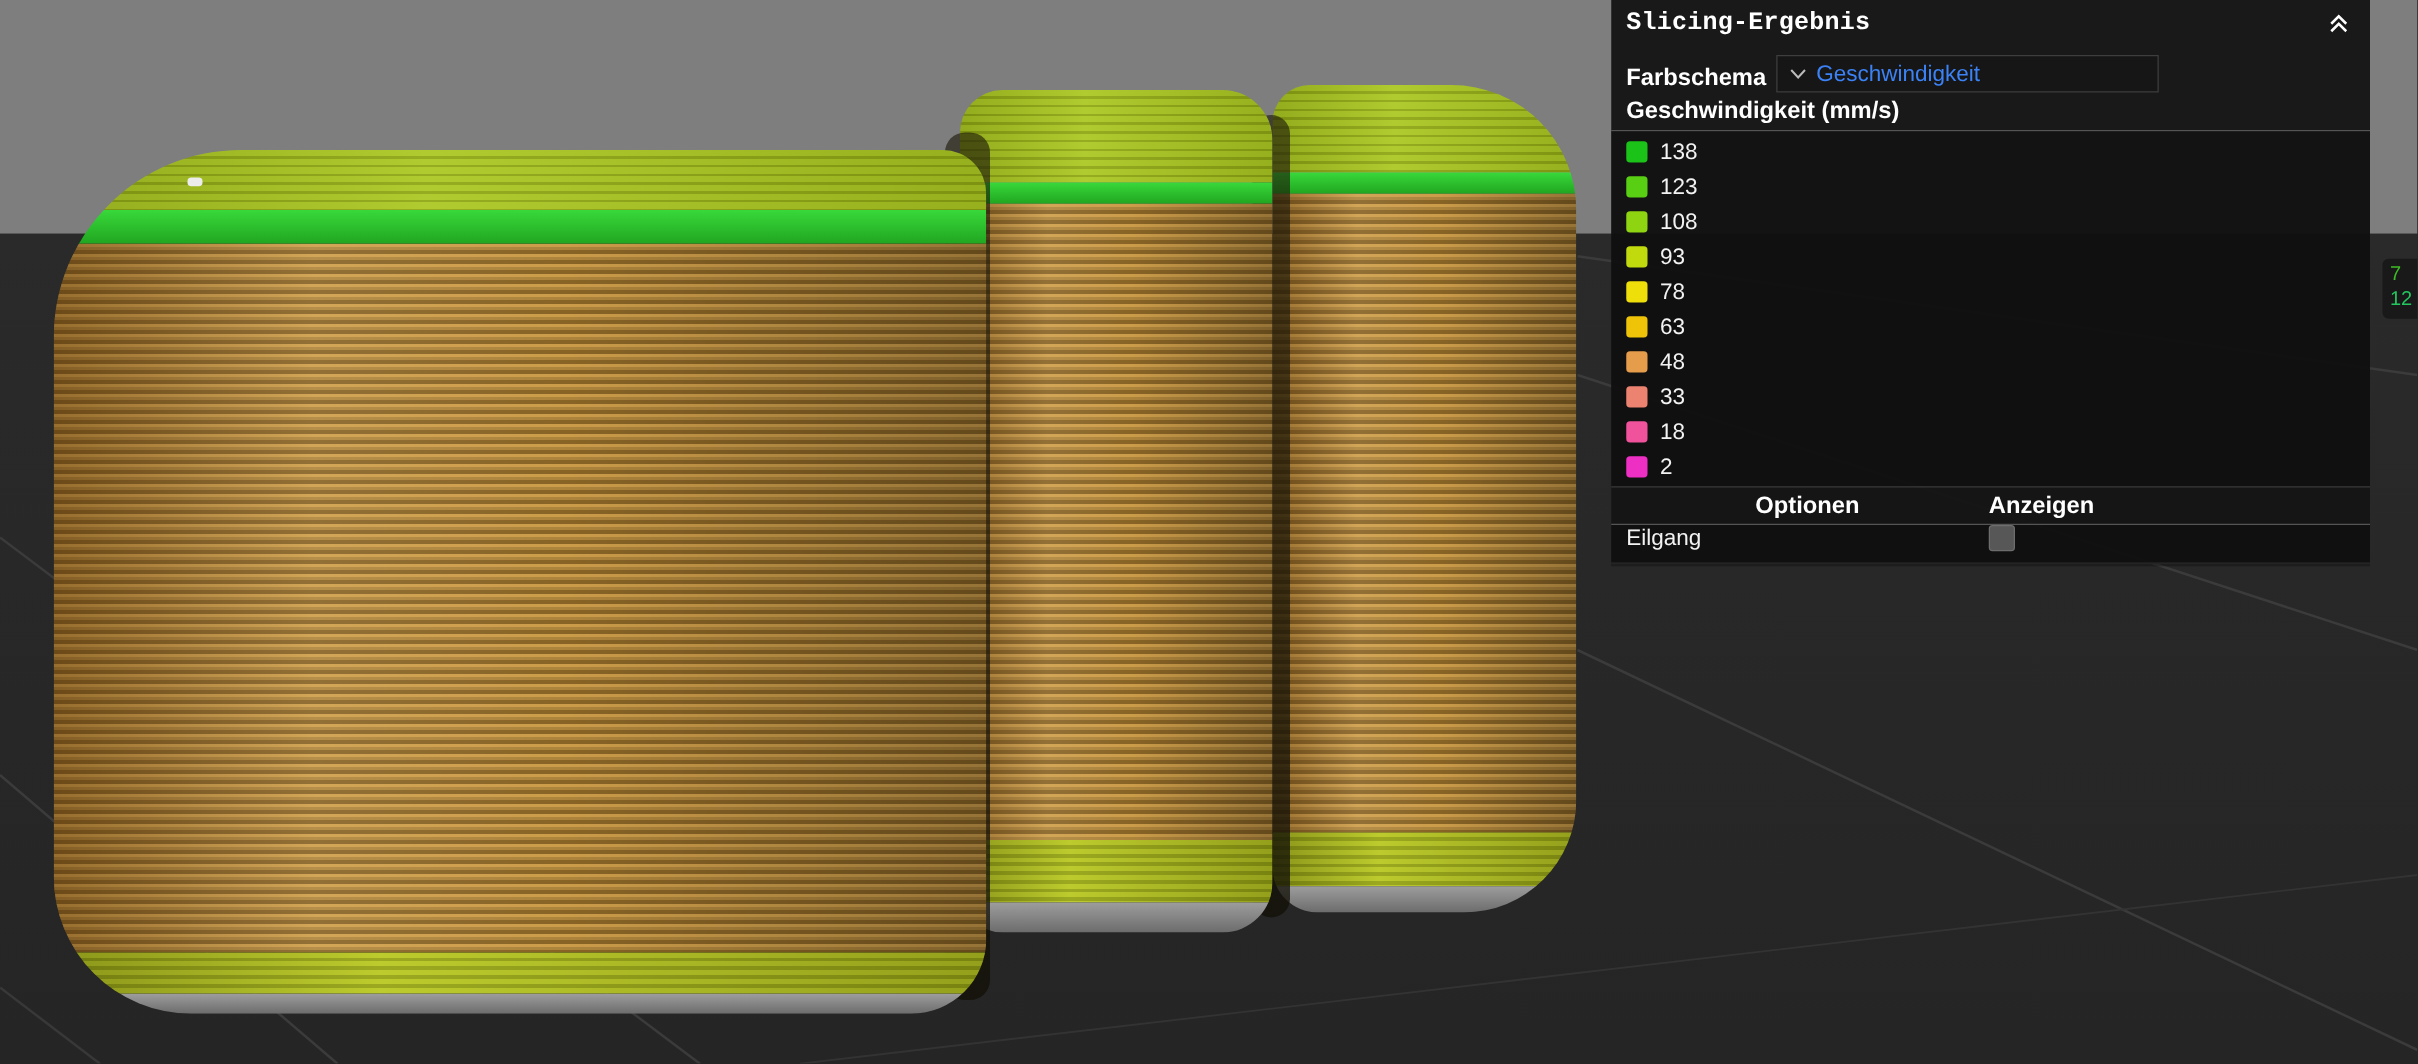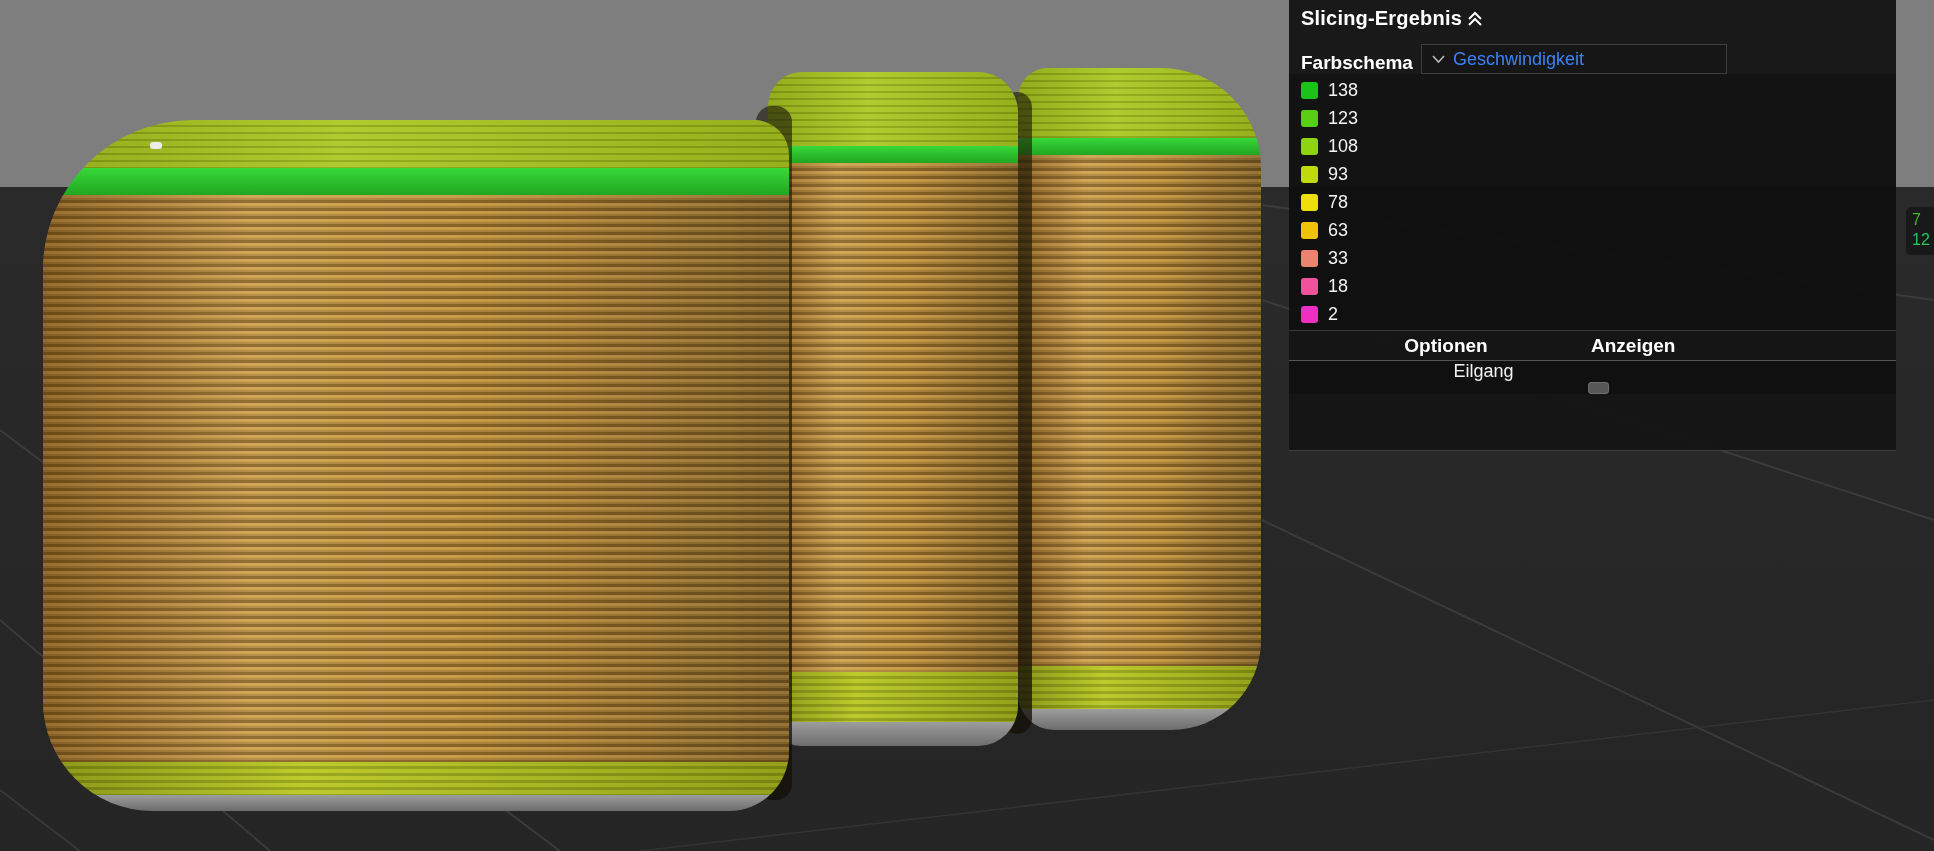--- a/index.html
+++ b/index.html
@@ -71,22 +71,22 @@
                 background: #191919; border-radius: 5px 0 0 5px; z-index: 8;
                 overflow: hidden; padding: 3px 0 0 6px; }
   .edge-badge .eb1 { color: #3dbb25; font-size: 16px; line-height: 20px; white-space: nowrap; }
   .edge-badge .eb2 { color: #22c55e; font-size: 16px; line-height: 20px; white-space: nowrap; }
 
   
   .panel { position: absolute; left: 1289px; top: 0; width: 607px; height: 451px;
            background: rgba(21,21,21,0.96); color: #ffffff; z-index: 10;
            border-bottom: 1px solid #3d3d3d; }
 
-  .panel-header { display: flex; align-items: center; justify-content: flex-start;
-                  height: 37px; padding: 0 12px 0 12px; }
+  .panel-header { display: flex; align-items: center; justify-content: space-between;
+                  height: 37px; padding: 0 12px 0 12px; font-family: Liberation Mono, monospace; }
   .panel-title { font-size: 20px; font-weight: bold; letter-spacing: 0.2px; }
   .collapse-btn { width: 26px; height: 26px; display: flex; align-items: center; justify-content: center; cursor: pointer; }
 
   .scheme-row { display: flex; align-items: flex-end; height: 37px; padding-left: 12px; }
   .scheme-label { font-size: 19px; font-weight: bold; width: 120px; }
   .scheme-select { display: flex; align-items: center; gap: 8px; width: 306px; height: 30px;
                    border: 1px solid #3e3e3e; background: #161616; padding: 0 10px; cursor: pointer; }
   .scheme-select .value { font-size: 18px; color: #3b82f6; }
 
   .legend-title-row { height: 31px; display: flex; align-items: center; padding-left: 12px;
@@ -96,22 +96,22 @@
   .legend { background: rgba(8,8,8,0.35); padding: 2px 0; }
   .legend-row { display: flex; align-items: center; height: 28px; padding-left: 12px; gap: 10px; }
   .swatch { width: 17px; height: 17px; border-radius: 3px; flex: none; }
   .legend-val { font-size: 18px; color: #f2f2f2; }
 
   .options-header { display: flex; align-items: center; height: 31px; padding-left: 12px;
                     border-top: 1px solid #3a3a3a; border-bottom: 1px solid #555; }
   .options-label { font-size: 19px; font-weight: bold; width: 290px; text-align: center; }
   .anzeigen-label { font-size: 19px; font-weight: bold; }
 
-  .option-row { display: flex; align-items: center; height: 33px; padding-left: 12px;
-                background: rgba(8,8,8,0.35); flex-direction: column; }
+  .option-row { display: flex; height: 33px; padding-left: 12px;
+                background: rgba(8,8,8,0.35); }
   .option-name { font-size: 18px; color: #f2f2f2; width: 290px; }
   .checkbox { width: 21px; height: 21px; background: #575757; border: 1px solid #6d6d6d;
               border-radius: 3px; cursor: pointer; }
 </style>
 </head>
 <body>
 
 <div class="scene">
 
   <div class="sky"></div>
@@ -180,20 +180,23 @@
     <div class="scheme-row">
       <span class="scheme-label">Farbschema</span>
       <div class="scheme-select">
         <svg width="13" height="9" viewBox="0 0 13 9">
           <polyline points="1,1 6.5,7 12,1" fill="none" stroke="#bbbbbb" stroke-width="1.6"></polyline>
         </svg>
         <span class="value">Geschwindigkeit</span>
       </div>
     </div>
 
+    <div class="legend-title-row">
+      <span class="legend-title">Geschwindigkeit (mm/s)</span>
+    </div>
 
     <div class="legend">
       <div class="legend-row">
         <span class="swatch" style="background: rgb(27, 194, 24);"></span>
         <span class="legend-val">138</span>
       </div>
       <div class="legend-row">
         <span class="swatch" style="background: rgb(89, 207, 19);"></span>
         <span class="legend-val">123</span>
       </div>
@@ -205,20 +208,24 @@
         <span class="swatch" style="background: rgb(193, 218, 14);"></span>
         <span class="legend-val">93</span>
       </div>
       <div class="legend-row">
         <span class="swatch" style="background: rgb(238, 222, 10);"></span>
         <span class="legend-val">78</span>
       </div>
       <div class="legend-row">
         <span class="swatch" style="background: rgb(238, 195, 8);"></span>
         <span class="legend-val">63</span>
+      </div>
+      <div class="legend-row">
+        <span class="swatch" style="background: rgb(229, 157, 75);"></span>
+        <span class="legend-val">48</span>
       </div>
       <div class="legend-row">
         <span class="swatch" style="background: rgb(236, 131, 112);"></span>
         <span class="legend-val">33</span>
       </div>
       <div class="legend-row">
         <span class="swatch" style="background: rgb(240, 83, 155);"></span>
         <span class="legend-val">18</span>
       </div>
       <div class="legend-row">

